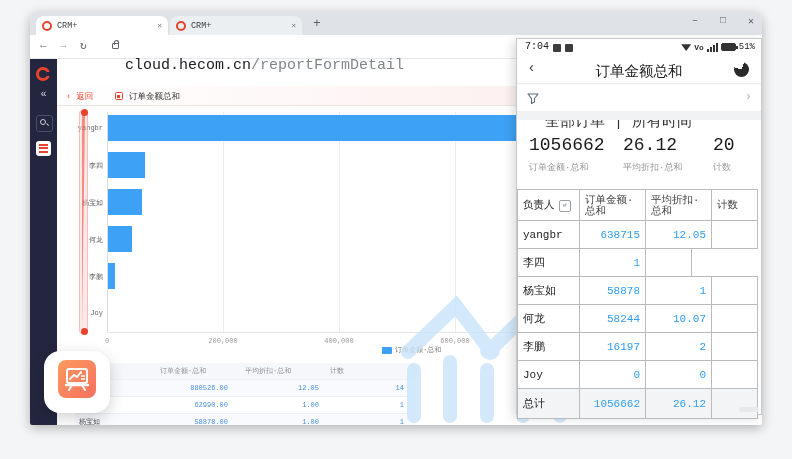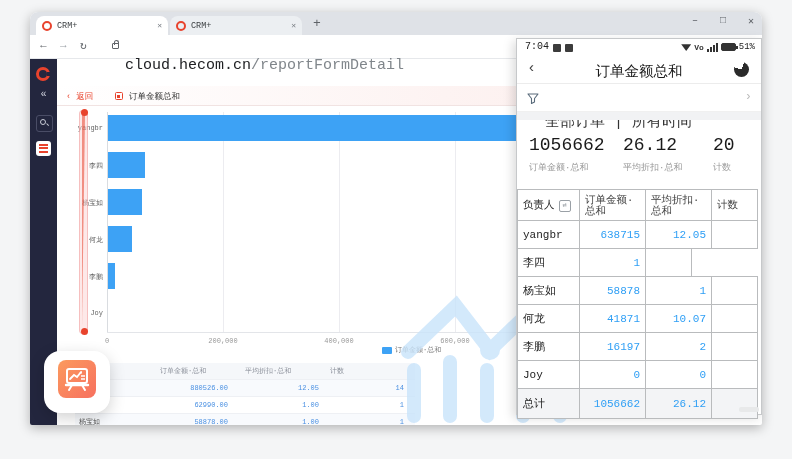--- a/index.html
+++ b/index.html
@@ -346,21 +346,21 @@
           <div class="pc pc4 num"></div>
         </div>
         <div class="prow body">
           <div class="pc pc1">杨宝如</div>
           <div class="pc pc2 num">58878</div>
           <div class="pc pc3 num">1</div>
           <div class="pc pc4 num"></div>
         </div>
         <div class="prow body">
           <div class="pc pc1">何龙</div>
-          <div class="pc pc2 num">41871</div>
+          <div class="pc pc2 num">58244</div>
           <div class="pc pc3 num">10.07</div>
           <div class="pc pc4 num"></div>
         </div>
         <div class="prow body">
           <div class="pc pc1">李鹏</div>
           <div class="pc pc2 num">16197</div>
           <div class="pc pc3 num">2</div>
           <div class="pc pc4 num"></div>
         </div>
         <div class="prow body">

